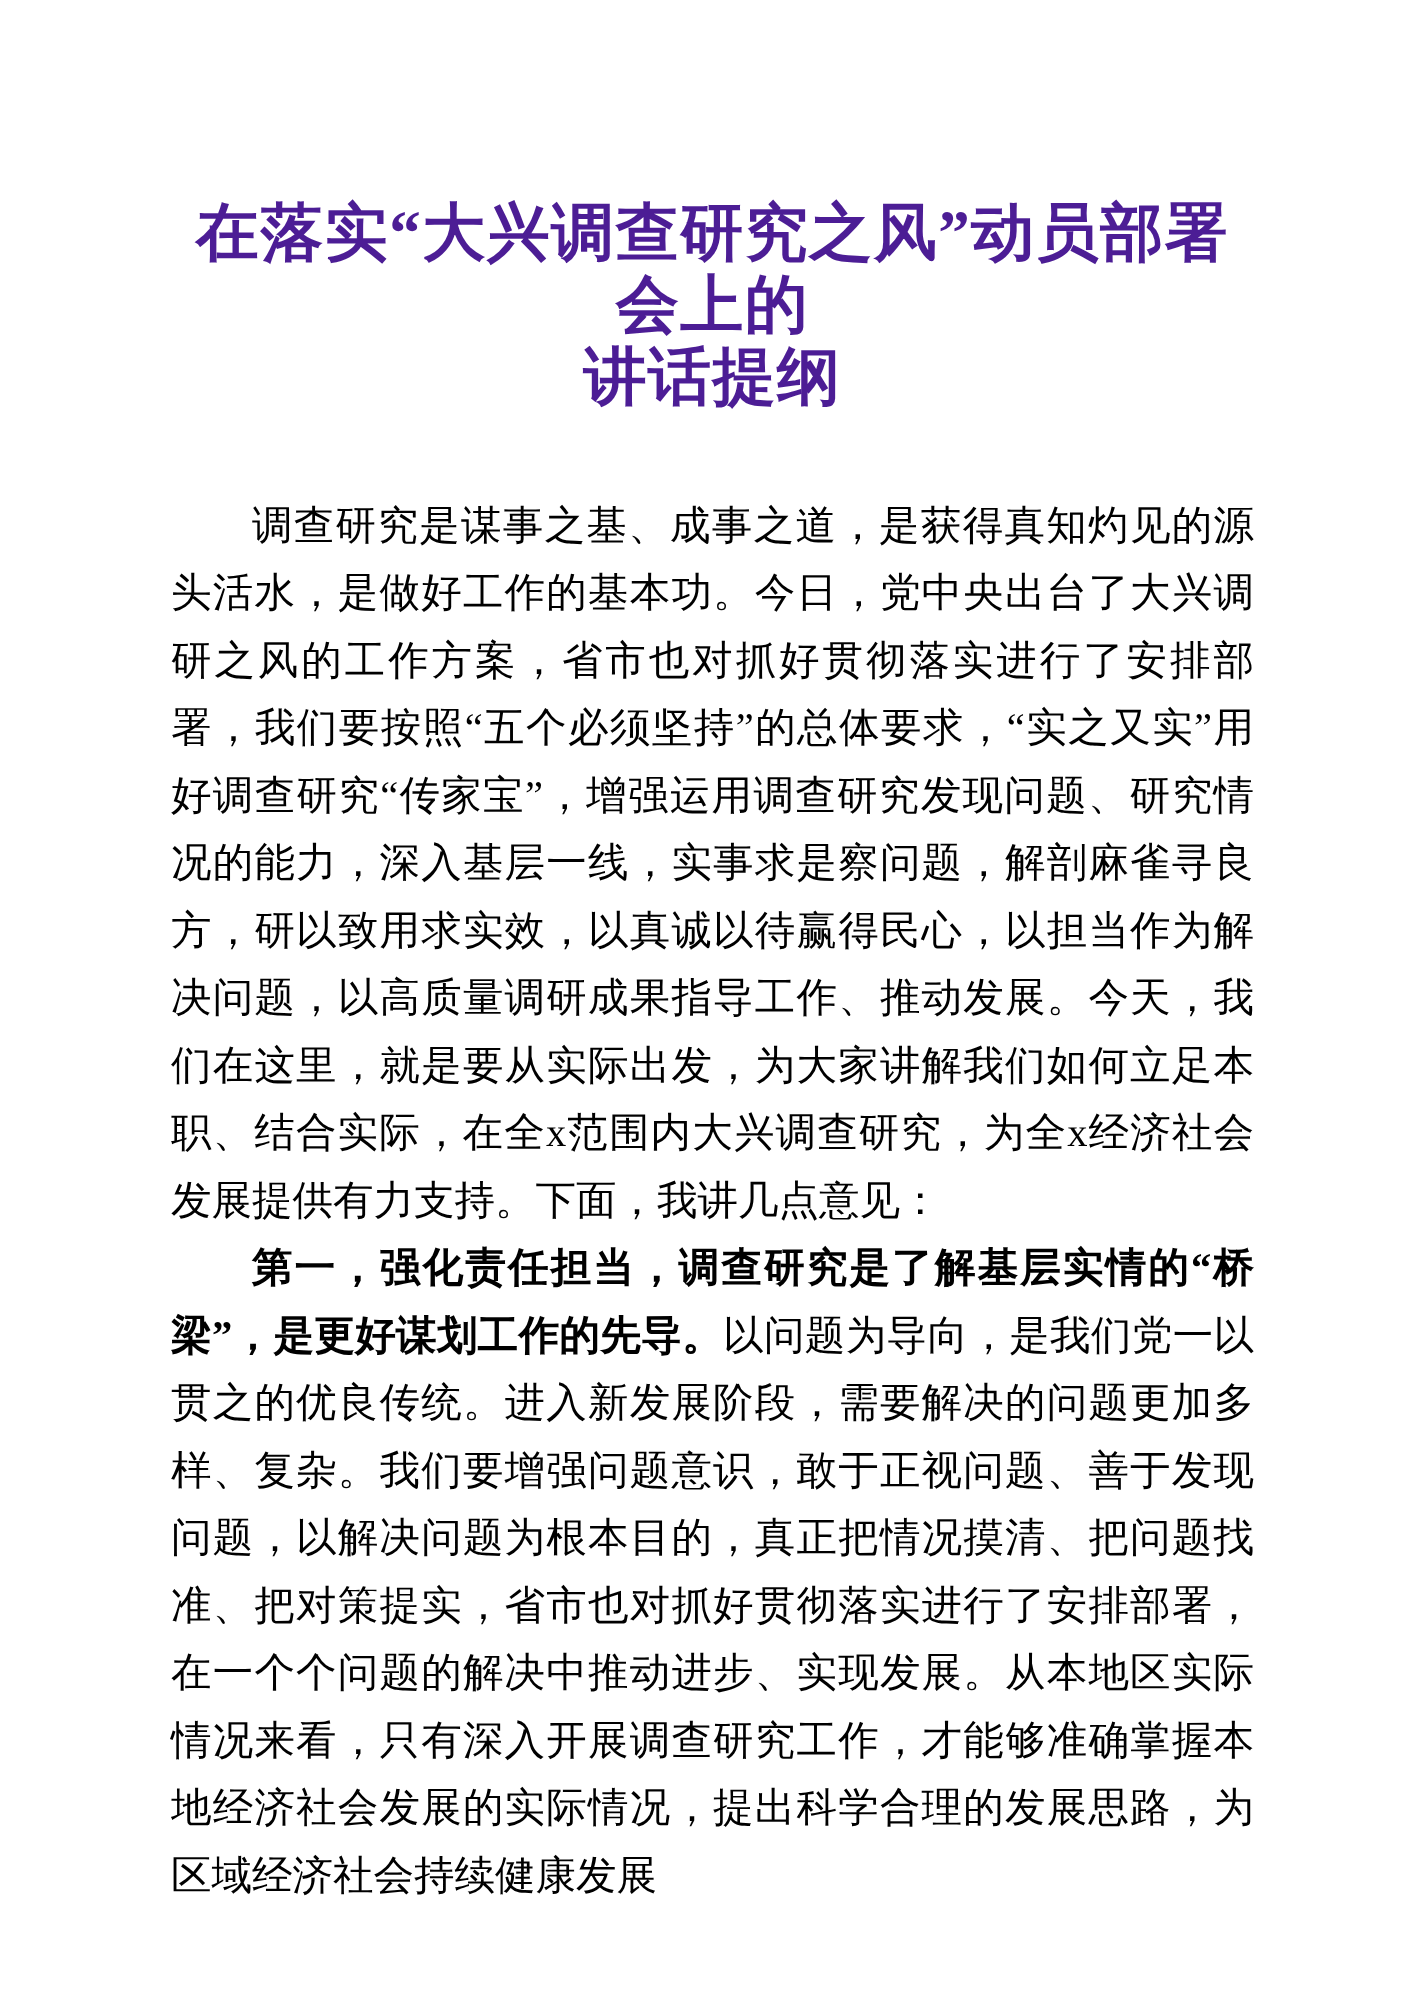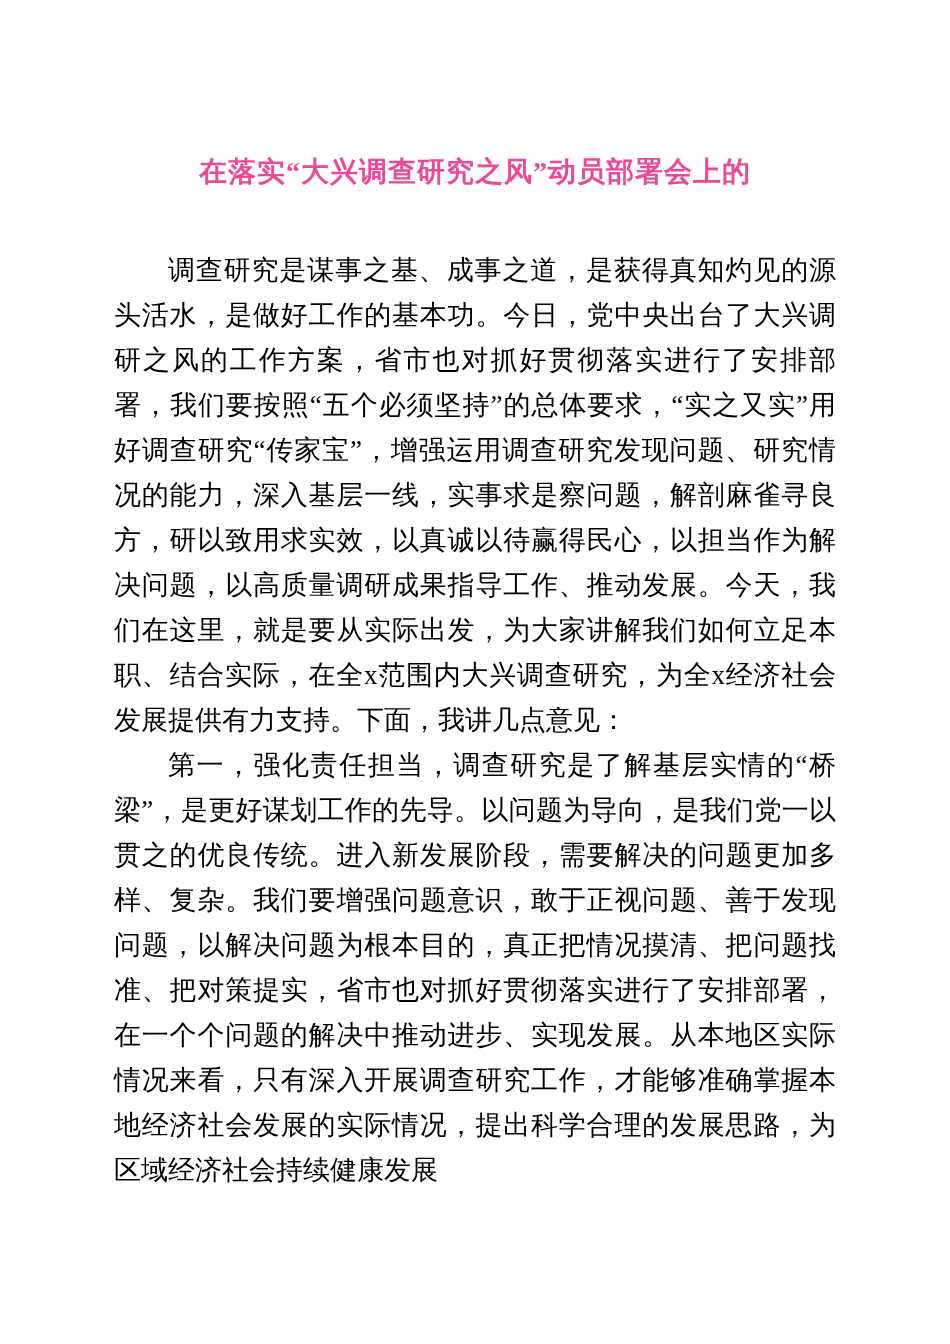--- a/index.html
+++ b/index.html
@@ -13,53 +13,54 @@
     height: 1344px;
     background: #ffffff;
     color: #000000;
     overflow: hidden;
     font-family: "Liberation Serif", serif;
   }
   .content {
     padding: 0 114px;
   }
   .doc-title {
-    margin: 16px;
+    margin: 0;
     padding-top: 132px;
-    font-size: 28px;
+    font-size: 42px;
     line-height: 48px;
     font-weight: bold;
     text-align: center;
     letter-spacing: 1px;
-    color: #ec4899;
+    color: #4c1d95;
   }
   .doc-body {
     margin-top: 52px;
     font-size: 27px;
     line-height: 45px;
     text-align: justify;
     color: #000000;
   }
   .para {
     margin: 0;
     text-indent: 2em;
     word-break: break-all;
   }
   .para .lead-bold {
-    font-weight: normal;
+    font-weight: bold;
   }
 </style>
 </head>
 <body>
 
 <div class="page">
   <div class="content">
 
     <h1 class="doc-title">
       <span>在落实“大兴调查研究之风”动员部署会上的</span><br>
+      <span>讲话提纲</span>
     </h1>
 
     <div class="doc-body">
 
       <p class="para">
         <span>调查研究是谋事之基、成事之道，是获得真知灼见的源头活水，是做好工作的基本功。今日，党中央出台了大兴调研之风的工作方案，省市也对抓好贯彻落实进行了安排部署，我们要按照“五个必须坚持”的总体要求，“实之又实”用好调查研究“传家宝”，增强运用调查研究发现问题、研究情况的能力，深入基层一线，实事求是察问题，解剖麻雀寻良方，研以致用求实效，以真诚以待赢得民心，以担当作为解决问题，以高质量调研成果指导工作、推动发展。今天，我们在这里，就是要从实际出发，为大家讲解我们如何立足本职、结合实际，在全x范围内大兴调查研究，为全x经济社会发展提供有力支持。下面，我讲几点意见：</span>
       </p>
 
       <p class="para">
         <strong class="lead-bold">第一，强化责任担当，调查研究是了解基层实情的“桥梁”，是更好谋划工作的先导。</strong><span>以问题为导向，是我们党一以贯之的优良传统。进入新发展阶段，需要解决的问题更加多样、复杂。我们要增强问题意识，敢于正视问题、善于发现问题，以解决问题为根本目的，真正把情况摸清、把问题找准、把对策提实，省市也对抓好贯彻落实进行了安排部署，在一个个问题的解决中推动进步、实现发展。从本地区实际情况来看，只有深入开展调查研究工作，才能够准确掌握本地经济社会发展的实际情况，提出科学合理的发展思路，为区域经济社会持续健康发展</span>

